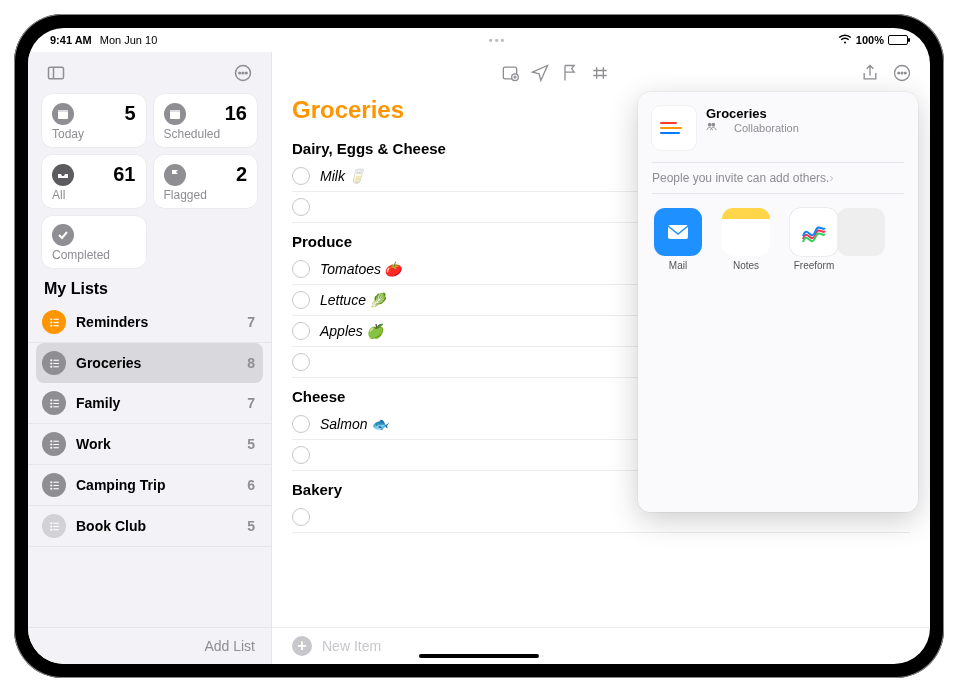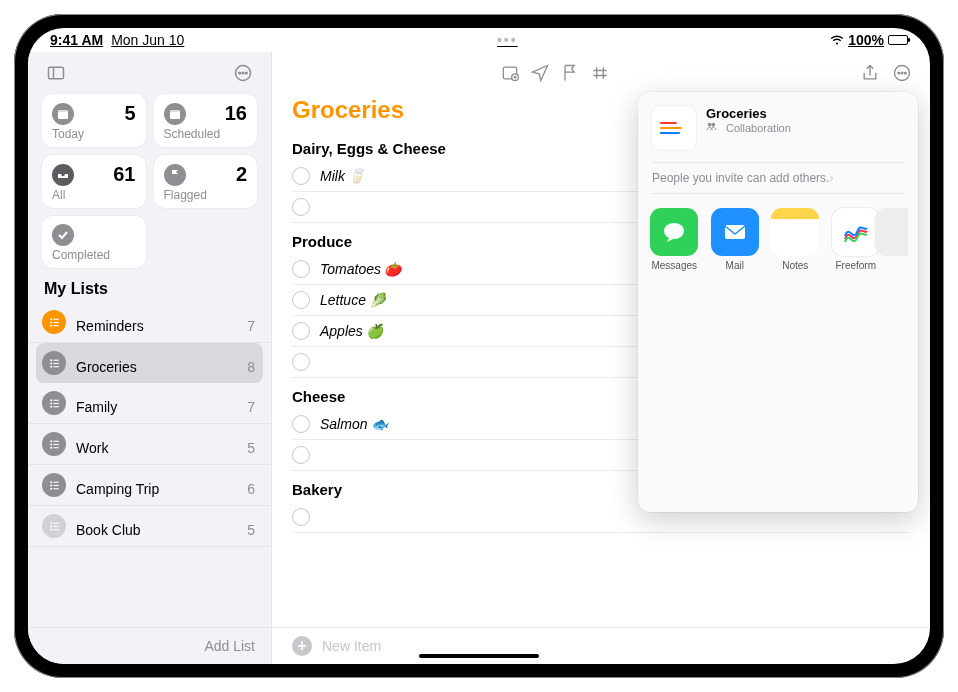--- a/index.html
+++ b/index.html
@@ -23,24 +23,23 @@
     background: #fff;
     border-radius: 36px;
     overflow: hidden;
     display: flex; flex-direction: column;
     position: relative;
   }
   
   .status {
     height: 24px;
     display: flex; align-items: center;
-    font-size: 14px; font-weight: 600;
+    font-size: 11px; font-weight: 600;
     color: #000;
     padding: 0 22px;
-    text-decoration: underline;
   }
   .status .left { display:flex; gap:8px; align-items:center; }
   .status .center { flex:1; display:flex; justify-content:center; }
   .status .center .dots { color:#bbb; letter-spacing:2px; }
   .status .right { display:flex; align-items:center; gap:4px; }
   .battery {
     width:20px;height:10px;border:1px solid #000;border-radius:2px;position:relative;
   }
   .battery::after{content:"";position:absolute;right:-3px;top:2px;width:2px;height:4px;background:#000;border-radius:1px;}
   .battery .fill{background:#000;height:100%;width:100%;border-radius:1px;}
@@ -83,25 +82,26 @@
   .smart-card .circle svg { width:12px;height:12px; fill:#fff; }
   .smart-card .count { font-size:20px; font-weight:700; color:#000; }
   .smart-card .label { font-size:12px; color:#8e8e93; margin-top:2px; }
   .completed-card { grid-column:1; }
   .mylists-header {
     font-size:16px; font-weight:700; color:#000;
     padding:12px 16px 4px;
   }
   .mylists { flex:1; overflow:auto; }
   .list-row {
-    display:flex; align-items:flex-end;
+    display:flex; align-items:center;
     padding:8px 16px 8px 14px;
     gap:10px;
     border-bottom:0.5px solid #e5e5ea;
     cursor:pointer;
+    font-weight:bold;
   }
   .list-row.selected { background:#d8d8dd; border-radius:8px; margin:0 8px; padding-left:6px; padding-right:8px; border-bottom:none;}
   .list-row .dot {
     width:24px;height:24px;border-radius:50%;
     display:flex;align-items:center;justify-content:center;flex-shrink:0;
   }
   .list-row .dot svg { width:13px;height:13px;fill:#fff; }
   .list-row .name { flex:1; font-size:14px; color:#000; }
   .list-row .count { font-size:14px; color:#8e8e93; }
   .add-list {
@@ -169,21 +169,21 @@
     overflow:hidden;
   }
   .share-header { display:flex; gap:10px; padding:2px 4px 2px; }
   .share-thumb {
     width:44px;height:44px;border-radius:8px;background:#fff;
     box-shadow:0 0 0 0.5px #e5e5ea;
     display:flex;flex-direction:column;justify-content:center;gap:3px;padding:6px 8px;
   }
   .share-thumb .line{height:2px;border-radius:1px;}
   .share-meta .title { font-size:13px; font-weight:600; color:#000; }
-  .share-meta .sub { font-size:11px; color:#8e8e93; display:flex; align-items:center; gap:9px;}
+  .share-meta .sub { font-size:11px; color:#8e8e93; display:flex; align-items:center; gap:17px;}
   .share-note {
     margin:10px 4px 0; padding:8px 0;
     border-top:0.5px solid #e5e5ea; border-bottom:0.5px solid #e5e5ea;
     font-size:12px; color:#8e8e93;
     display:flex; justify-content:flex-start; align-items:center;
     cursor:pointer;
   }
   .share-apps {
     display:flex; gap:12px; padding:14px 2px 0; overflow:hidden;
   }
@@ -513,29 +513,20 @@
                 <span>Collaboration</span>
               </div>
             </div>
           </div>
           <div class="share-note">
             <span>People you invite can add others.</span>
             <span style="color:#c7c7cc;">›</span>
           </div>
           <div class="share-apps" id="share-apps">
               <div class="share-app">
-                <div class="app-icon" style="background:#30d158;">
-                  <svg width="28" height="28" viewBox="0 0 28 28">
-                    <ellipse cx="14" cy="13" rx="10" ry="8" fill="#fff"></ellipse>
-                    <path d="M9 20l-2 4 6-3" fill="#fff"></path>
-                  </svg>
-                </div>
-    <span class="label">Messages</span>
-              </div>
-              <div class="share-app">
                 <div class="app-icon" style="background:#1e90ff;">
                   <svg width="28" height="28" viewBox="0 0 28 28">
                     <rect x="4" y="7" width="20" height="14" rx="2" fill="#fff"></rect>
                     <path d="M4 8l10 8 10-8" stroke="#1e90ff" stroke-width="1.5" fill="none"></path>
                   </svg>
                 </div>
     <span class="label">Mail</span>
               </div>
               <div class="share-app">
                 <div class="app-icon" style="background:#f7f7f2;">

